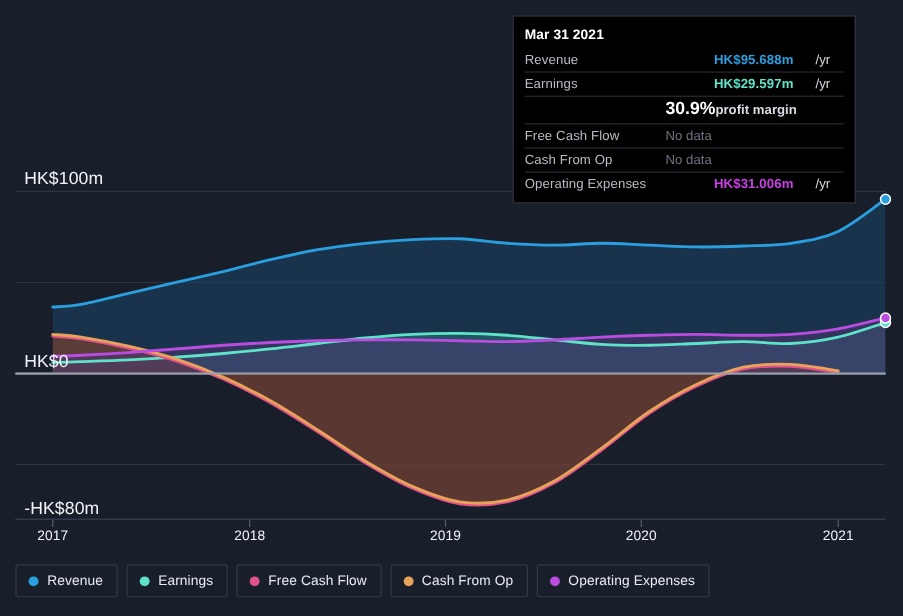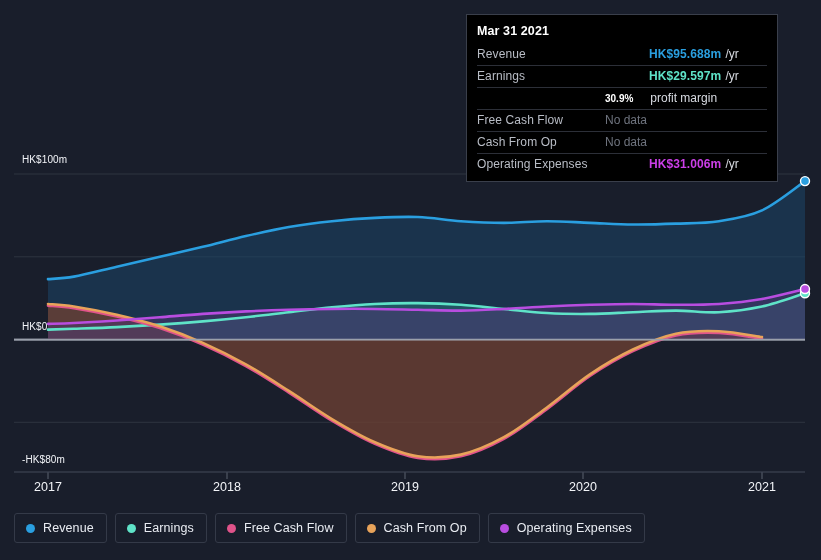--- a/index.html
+++ b/index.html
@@ -26,21 +26,21 @@
     position: absolute;
     left: 0;
     top: 0;
     width: 821px;
     height: 560px;
   }
 
   
   .y-axis-label {
     position: absolute;
-    font-size: 10px;
+    font-size: 16px;
     color: #f2f4f8;
     white-space: nowrap;
     letter-spacing: 0.1px;
   }
   .x-axis-label {
     position: absolute;
     font-size: 12.5px;
     color: #f2f4f8;
     white-space: nowrap;
     transform: translateX(-50%);
@@ -84,37 +84,37 @@
   .tt-value {
     font-size: 12px;
     font-weight: bold;
     letter-spacing: 0.1px;
     padding-left: 44px;
   }
   .tt-unit {
     color: #d8dbe2;
     font-size: 12px;
     font-weight: normal;
-    margin-left: 4px;
+    margin-left: 20px;
   }
   .tt-nodata {
     color: #6f747f;
     font-size: 12px;
     font-weight: normal;
   }
   .tt-margin-val {
     color: #ffffff;
     font-weight: bold;
-    font-size: 10px;
+    font-size: 16px;
   }
   .tt-margin-text {
     color: #d8dbe2;
-    font-weight: normal;
-    font-size: 12px;
-    margin-left: 17px;
+    font-weight: bold;
+    font-size: 12px;
+    margin-left: 0;
   }
 
   
   #legend {
     position: absolute;
     left: 14px;
     top: 513px;
     display: flex;
     gap: 8px;
   }

